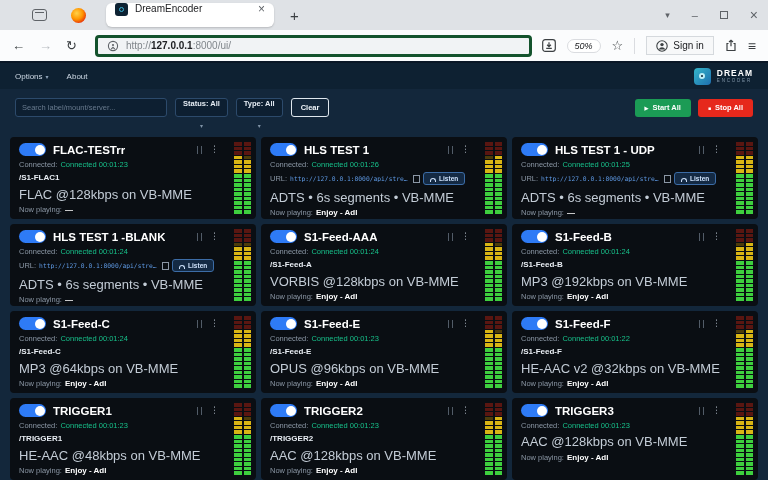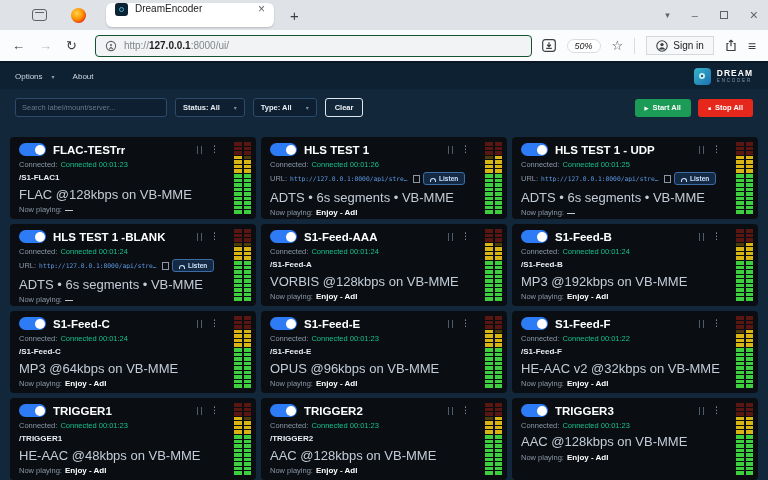--- a/index.html
+++ b/index.html
@@ -18,46 +18,46 @@
   .newtab{margin-left:16px;color:#3c4043;font-size:15px;line-height:1;}
   .win{margin-left:auto;display:flex;align-items:center;gap:22px;color:#5f6368;}
   .win .chev{font-size:9px;}
   .win .min{font-size:11px;}
   .win .max{width:8px;height:8px;border:1.3px solid #5f6368;}
   .win .cls{font-size:14px;line-height:1;}
 
   .toolbar{height:33px;background:#fbfcfd;display:flex;align-items:center;padding:0 12px;border-bottom:2px solid #0a1726;}
   .navbtn{font-size:13px;color:#3c4043;margin-right:14px;}
   .navbtn.fwd{color:#b8bcc1;}
-  .urlbar{flex:1;height:22px;background:#f1f3f5;border:1px solid #14532d;border-radius:4px;margin:0 10px 0 4px;display:flex;align-items:center;padding:0 9px;gap:7px;}
+  .urlbar{flex:1;height:22px;background:#f1f3f5;border:3px solid #14532d;border-radius:4px;margin:0 10px 0 4px;display:flex;align-items:center;padding:0 9px;gap:7px;}
   .url-text{font-size:10px;color:#80868b;white-space:nowrap;}
   .url-text b{color:#202124;}
   .tool-icons{display:flex;align-items:center;gap:11px;}
   .zoom-pill{background:#fff;border:1px solid #dadce0;border-radius:9px;font-size:9px;padding:1px 7px;color:#202124;font-style:italic;}
   .star{font-size:13px;color:#3c4043;}
   .vdiv{width:1px;height:16px;background:#dadce0;}
   .signin{display:flex;align-items:center;gap:5px;border:1px solid #d5d9dd;border-radius:0;padding:2.5px 9px;font-size:10px;color:#202124;background:#f7f8f9;}
   .burger{font-size:14px;color:#3c4043;}
 
   
   .page{height:415px;background:#13273b;}
   .appnav{height:26px;background:#0e2132;display:flex;align-items:center;padding:0 15px;gap:18px;}
-  .appnav .navlink{font-size:8px;color:#cdd8e4;display:flex;align-items:center;gap:9px;text-align:right;}
+  .appnav .navlink{font-size:8px;color:#cdd8e4;display:flex;align-items:center;gap:3px;text-align:right;}
   .appnav .caret{font-size:6px;color:#8ba0b5;}
   .brand{margin-left:auto;display:flex;align-items:center;gap:6px;}
   .brand-badge{width:17px;height:17px;border-radius:4px;background:linear-gradient(135deg,#35b6c9,#1e6fb0);display:flex;align-items:center;justify-content:center;}
   .brand-badge i{display:block;width:6px;height:6px;border-radius:50%;background:#0c2030;border:2px solid #bfeef6;}
   .brand-text{display:flex;flex-direction:column;line-height:1.2;}
   .brand-name{font-size:8.5px;font-weight:bold;color:#fff;letter-spacing:1px;}
   .brand-sub{font-size:4.5px;color:#7f93a6;letter-spacing:1.8px;}
 
   .filters{display:flex;align-items:center;gap:8px;padding:9px 15px 8px;}
   .search{width:152px;height:19px;background:#0d1f31;border:1px solid #2c4a6b;border-radius:3px;color:#dfe8f2;font-size:7.5px;padding:0 6px;outline:none;}
   .search::placeholder{color:#67798d;}
-  .select{height:19px;display:flex;align-items:center;gap:14px;background:#0d1f31;border:1px solid #2c4a6b;border-radius:3px;font-size:7.5px;color:#e6edf4;padding:0 7px;font-weight:bold;}
+  .select{height:19px;display:flex;align-items:center;gap:14px;background:#0d1f31;border:1px solid #2c4a6b;border-radius:3px;font-size:7.5px;color:#e6edf4;padding:0 7px;font-weight:bold;flex-direction:column;}
   .select .caret{font-size:6px;color:#7f93a6;font-weight:normal;}
   .clear-btn{height:19px;border:1px solid #dfe7ee;border-radius:3px;background:transparent;color:#f0f5fa;font-size:7.5px;padding:0 9px;font-weight:bold;}
   .actions{margin-left:auto;display:flex;gap:7px;}
   .act-btn{height:18px;border:none;border-radius:3px;color:#fff;font-size:7.5px;font-weight:bold;padding:0 10px;display:flex;align-items:center;gap:4px;}
   .act-btn .ic{font-size:5px;}
   .start{background:#1b9b55;}
   .stop{background:#e6281c;}
 
   .grid{display:grid;grid-template-columns:repeat(3,1fr);gap:5px;padding:12px 10px;}
   .card{position:relative;height:82px;background:#0a0e13;border-radius:4px;padding:6px 9px;overflow:hidden;}

